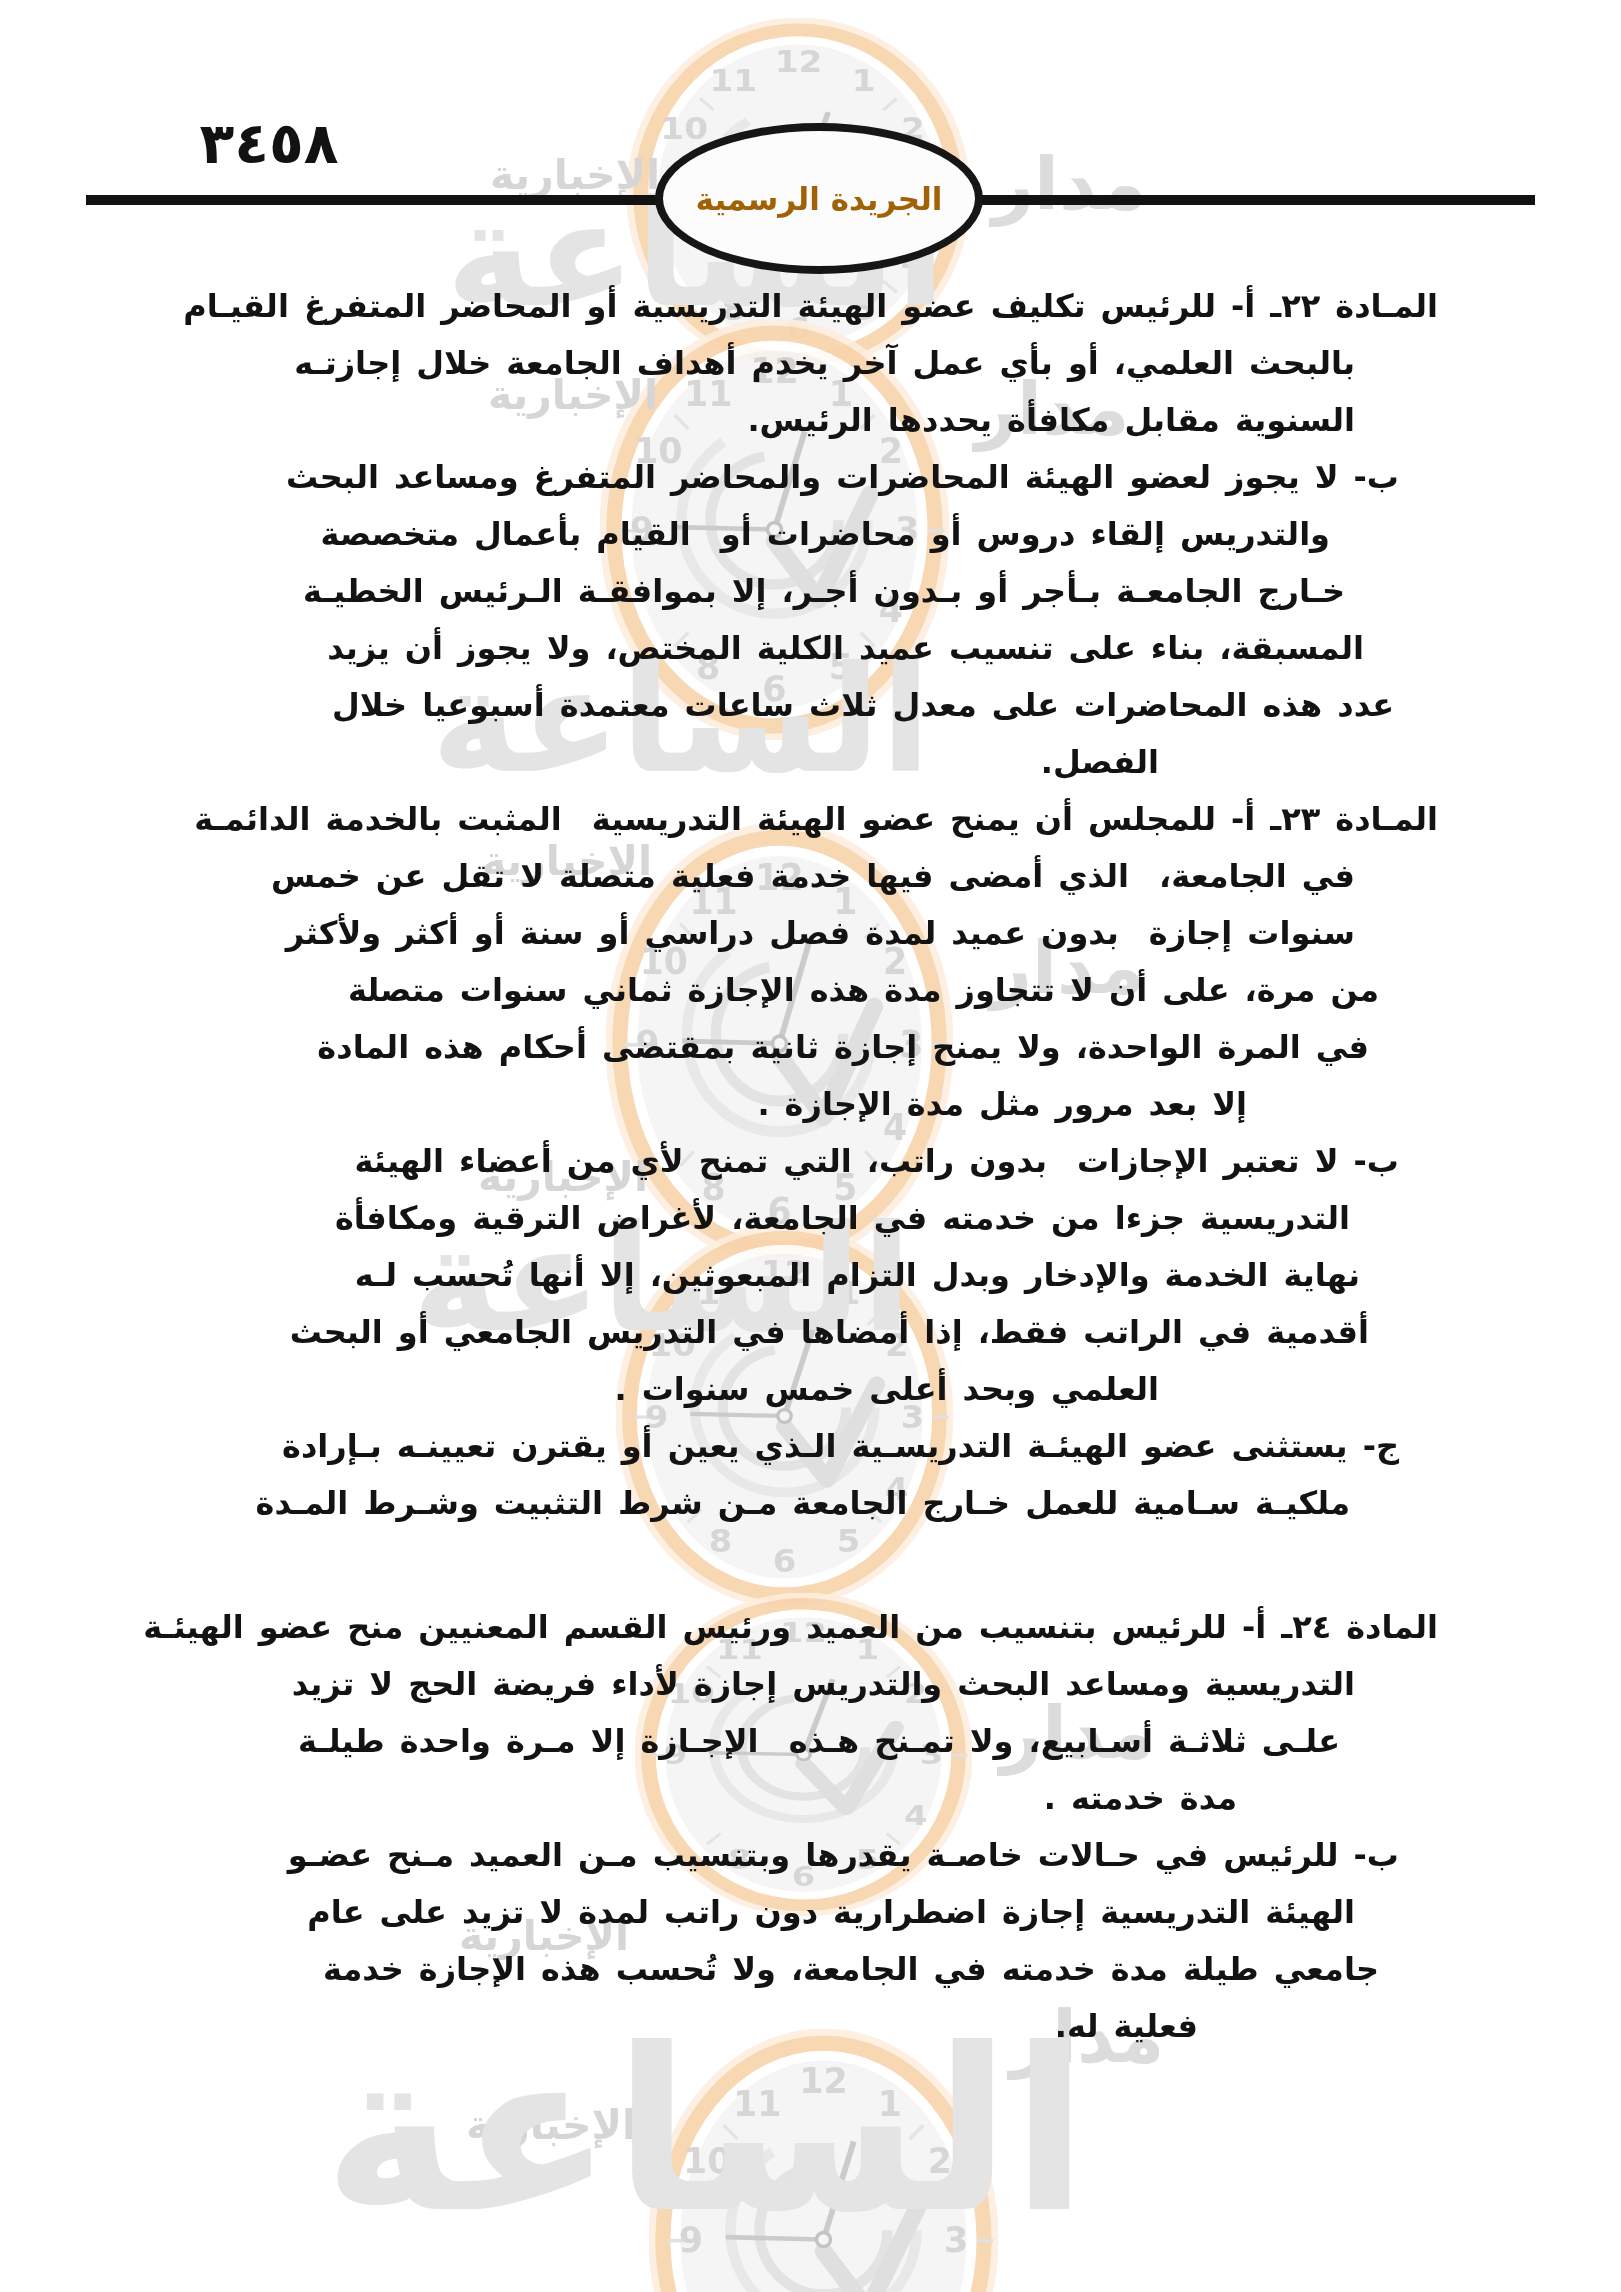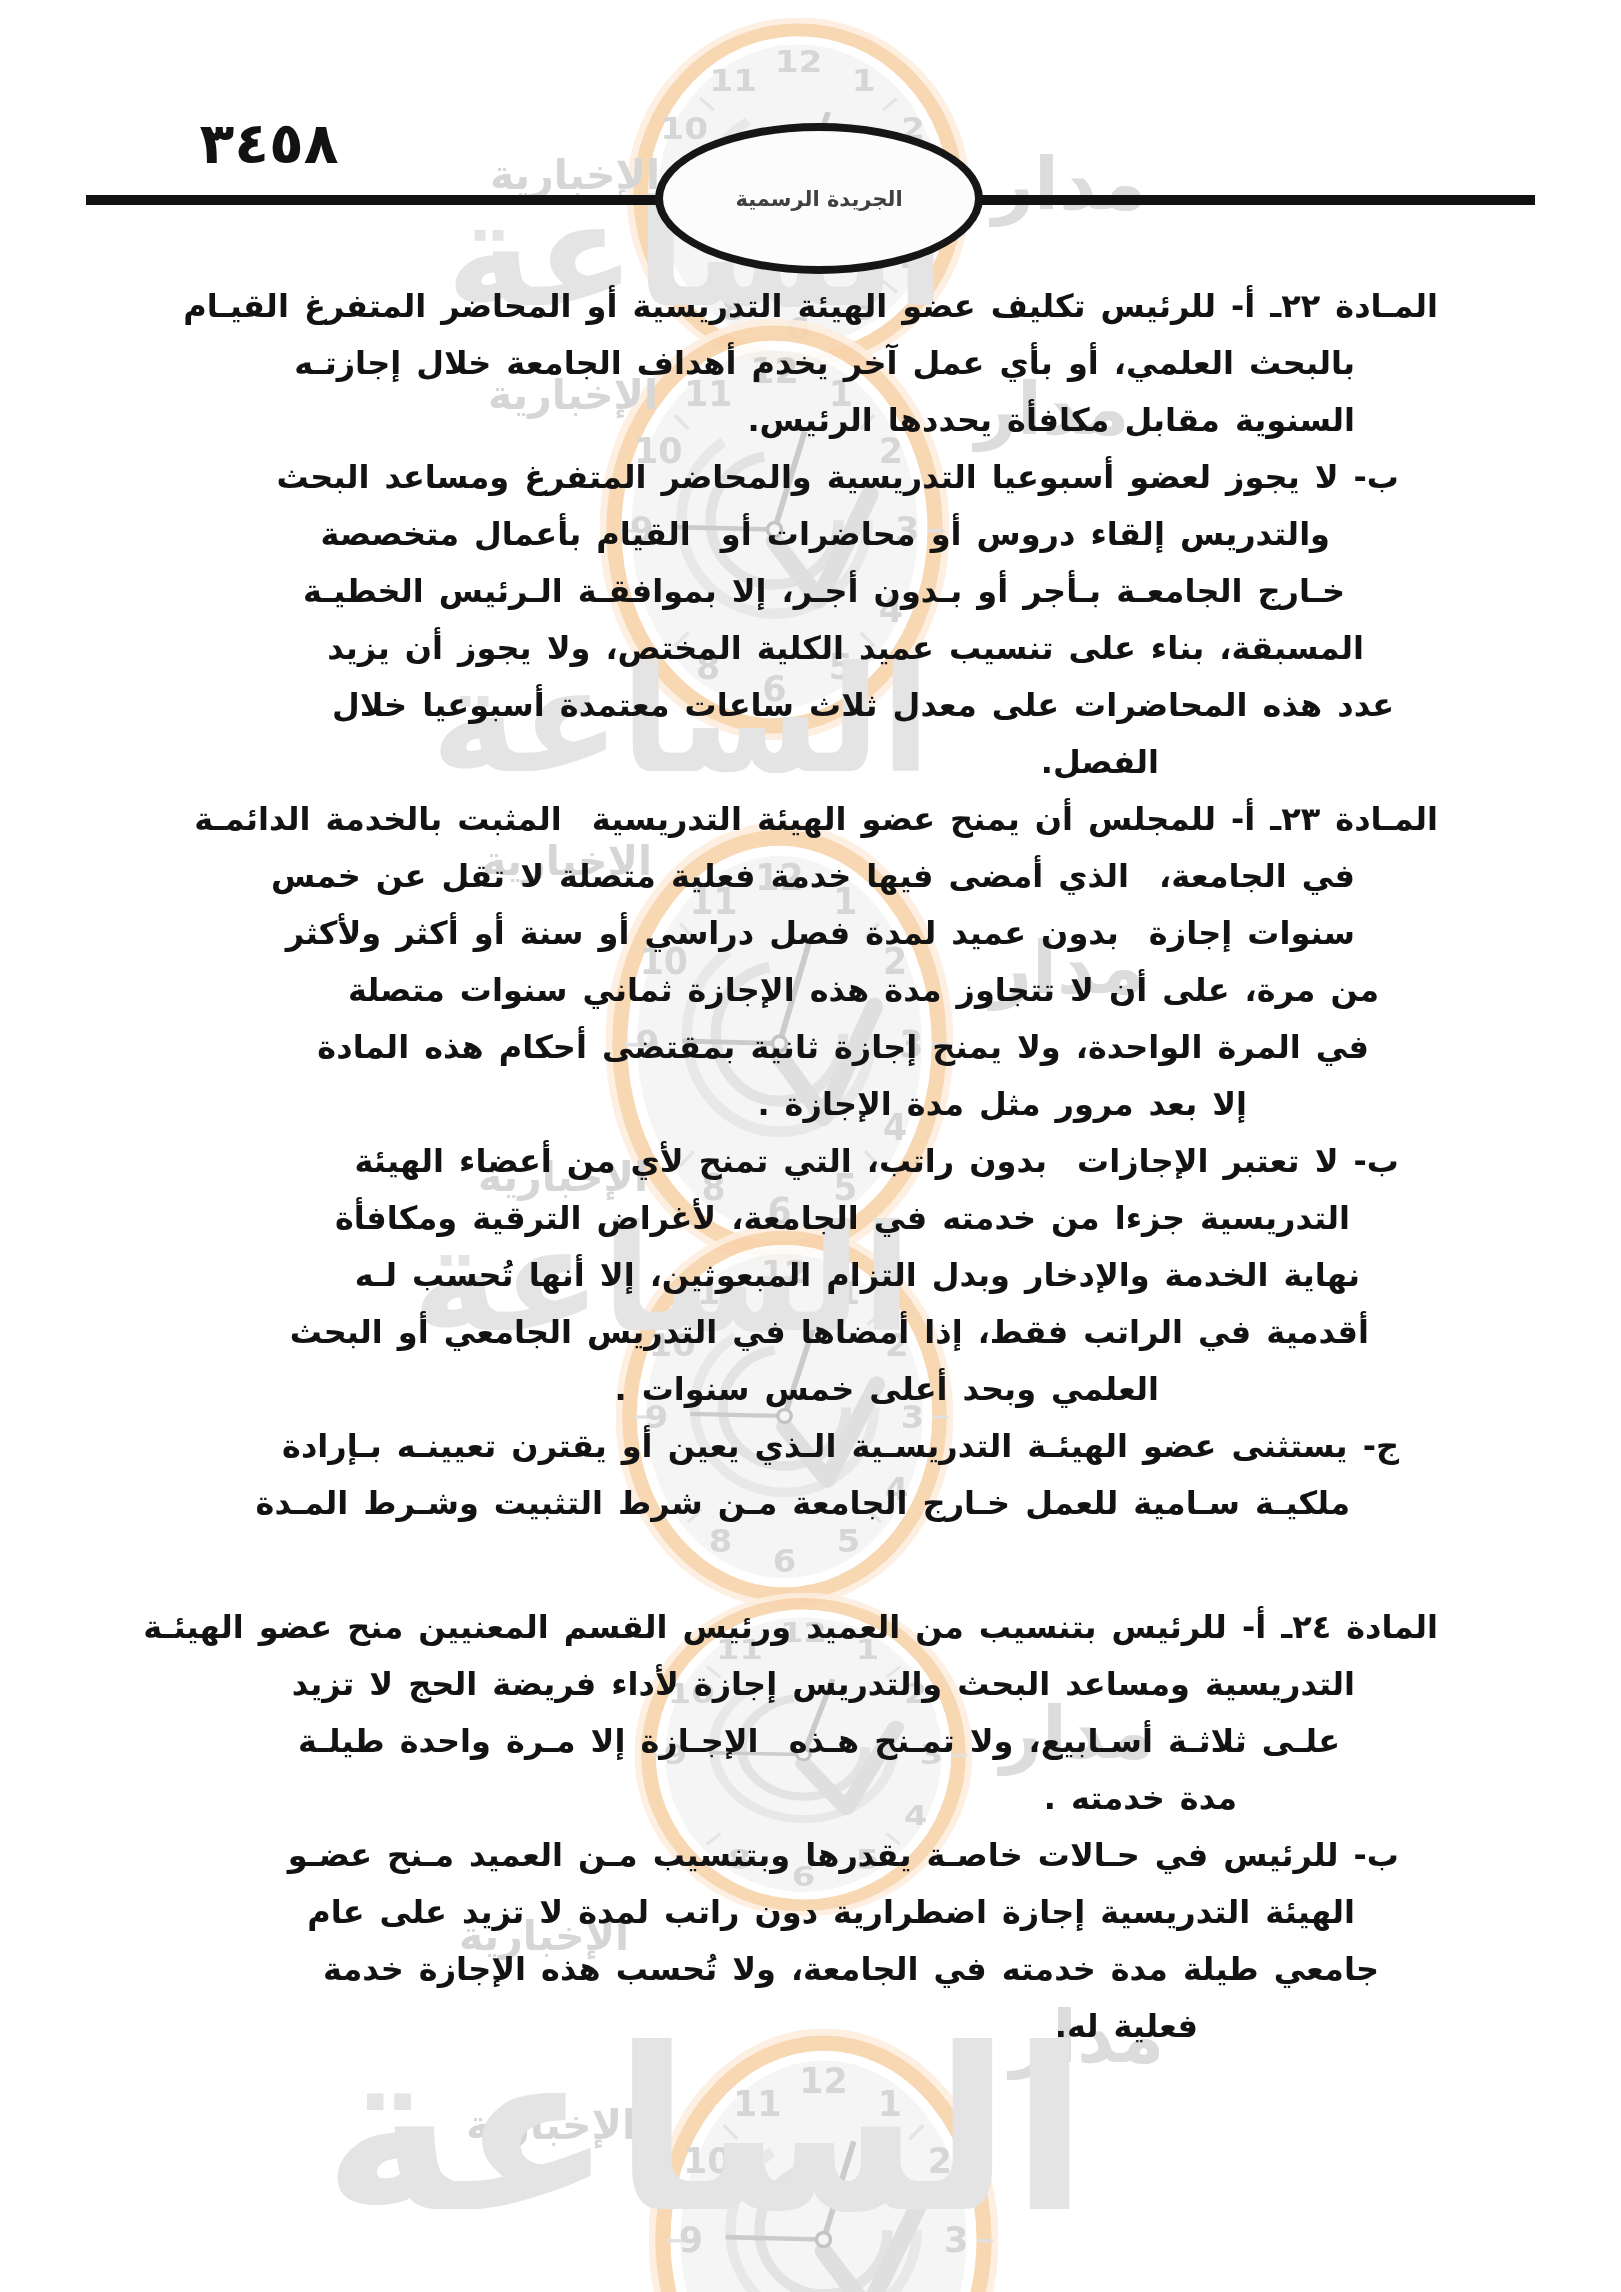--- a/index.html
+++ b/index.html
@@ -20,21 +20,21 @@
   .page-number{
     position:absolute;left:176px;top:110px;width:186px;
     font-size:57px;font-weight:bold;color:#121212;text-align:center;
   }
   .header-rule{position:absolute;left:86px;top:195px;width:1449px;height:9.8px;background:#121212;}
   .gazette-oval{
     position:absolute;left:655px;top:123px;width:312px;height:135px;
     border:8.8px solid #161616;border-radius:50%;background:#fcfcfc;
     display:flex;align-items:center;justify-content:center;z-index:2;
   }
-  .gazette-title{font-size:21px;font-weight:bold;color:#404040;}
+  .gazette-title{font-size:31px;font-weight:bold;color:#a16207;}
   .article-text{
     position:absolute;top:278px;right:183px;left:86px;
     direction:rtl;color:#131313;
   }
   .text-line{
     height:57px;line-height:57px;font-size:32px;font-weight:bold;
     white-space:pre;word-spacing:3.9px;
   }
   .article-block.gap{margin-top:67px;}
 </style>
@@ -116,21 +116,21 @@
   <div class="page-number">٣٤٥٨</div>
   <div class="header-rule"></div>
   <div class="gazette-oval">
     <span class="gazette-title">الجريدة الرسمية</span>
   </div>
   <div class="article-text">
       <div class="article-block">
         <div class="text-line" style="margin-right: 0px;">المـادة ٢٢ـ أ- للرئيس تكليف عضو الهيئة التدريسية أو المحاضر المتفرغ القيـام</div>
         <div class="text-line" style="margin-right: 83px;">بالبحث العلمي، أو بأي عمل آخر يخدم أهداف الجامعة خلال إجازتـه</div>
         <div class="text-line" style="margin-right: 83px;">السنوية مقابل مكافأة يحددها الرئيس.</div>
-        <div class="text-line" style="margin-right: 39px;">ب- لا يجوز لعضو أسبوعيا التدريسية والمحاضر المتفرغ ومساعد البحث</div>
+        <div class="text-line" style="margin-right: 39px;">ب- لا يجوز لعضو الهيئة المحاضرات والمحاضر المتفرغ ومساعد البحث</div>
         <div class="text-line" style="margin-right: 108px;">والتدريس إلقاء دروس أو محاضرات أو  القيام بأعمال متخصصة</div>
         <div class="text-line" style="margin-right: 93px;">خـارج الجامعـة بـأجر أو بـدون أجـر، إلا بموافقـة الـرئيس الخطيـة</div>
         <div class="text-line" style="margin-right: 74px;">المسبقة، بناء على تنسيب عميد الكلية المختص، ولا يجوز أن يزيد</div>
         <div class="text-line" style="margin-right: 44px;">عدد هذه المحاضرات على معدل ثلاث ساعات معتمدة أسبوعيا خلال</div>
         <div class="text-line" style="margin-right: 279px;">الفصل.</div>
       </div>
       <div class="article-block">
         <div class="text-line" style="margin-right: 0px;">المـادة ٢٣ـ أ- للمجلس أن يمنح عضو الهيئة التدريسية  المثبت بالخدمة الدائمـة</div>
         <div class="text-line" style="margin-right: 83px;">في الجامعة،  الذي أمضى فيها خدمة فعلية متصلة لا تقل عن خمس</div>
         <div class="text-line" style="margin-right: 83px;">سنوات إجازة  بدون عميد لمدة فصل دراسي أو سنة أو أكثر ولأكثر</div>

